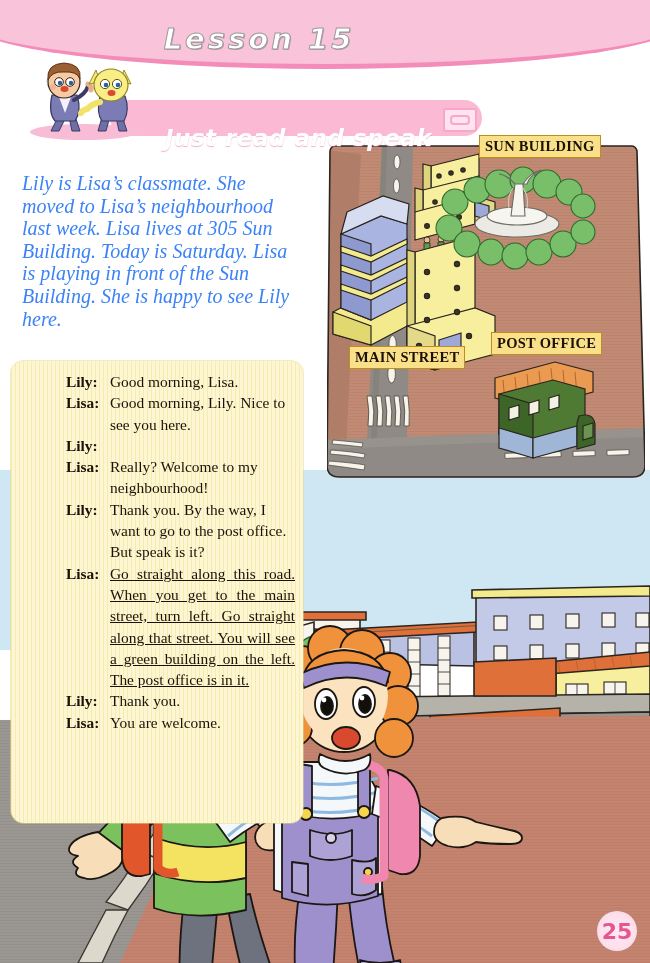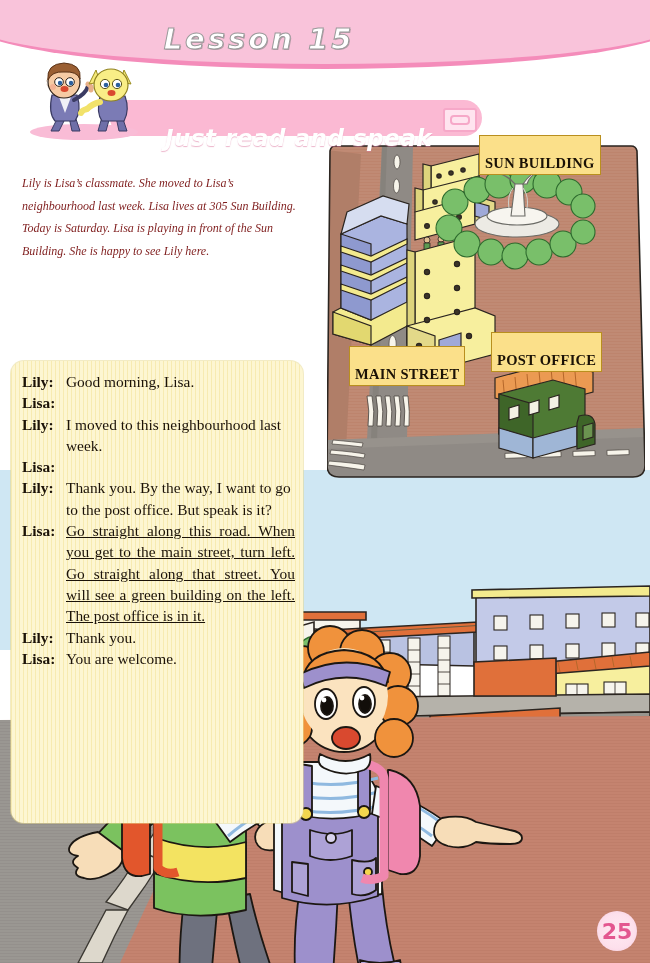--- a/index.html
+++ b/index.html
@@ -100,23 +100,23 @@
   }
 
   
   .intro {
     position: absolute;
     left: 22px;
     top: 172px;
     width: 278px;
     font-family: "Liberation Serif", serif;
     font-style: italic;
-    font-size: 12px;
+    font-size: 20px;
     line-height: 22.6px;
-    color: #7f1d1d;
+    color: #3b82f6;
     z-index: 4;
   }
 
   
   .dialogue {
     position: absolute;
     left: 11px;
     top: 361px;
     width: 292px;
     height: 462px;
@@ -140,20 +140,21 @@
     line-height: 21.3px;
     color: #1b1208;
   }
   .spk {
     font-weight: bold;
     width: 47px;
     flex: 0 0 47px;
     text-align: left;
     padding-left: 3px;
     box-sizing: border-box;
+    margin-left: 44px;
   }
   .utt { flex: 1 1 auto; }
   .utt.justify { text-align: justify; text-decoration: underline; }
 
   
   .map {
     position: absolute;
     left: 327px;
     top: 140px;
     width: 318px;
@@ -164,21 +165,21 @@
 
   .map-label {
     position: absolute;
     background: #fbe08a;
     border: 1px solid #b98f1e;
     color: #1b1206;
     font-family: "Liberation Serif", serif;
     font-weight: bold;
     font-size: 14.5px;
     letter-spacing: .3px;
-    padding: 19px 5px 2px 5px;
+    padding: 2px 5px 2px 5px;
     z-index: 8;
     white-space: nowrap;
   }
   .lbl-sun  { left: 479px; top: 135px; }
   .lbl-post { left: 491px; top: 332px; }
   .lbl-main { left: 349px; top: 346px; }
 
   
   .scene {
     position: absolute;
@@ -663,27 +664,28 @@
   </svg>
 </div>
 
 <div class="dialogue">
   <div class="line">
     <span class="spk">Lily:</span>
     <span class="utt">Good morning, Lisa.</span>
   </div>
   <div class="line">
     <span class="spk">Lisa:</span>
+    <span class="utt">Good morning, Lily. Nice to see you here.</span>
   </div>
   <div class="line">
     <span class="spk">Lily:</span>
-    <span class="utt">I moved to this neighbourhood last week.</span>
   </div>
   <div class="line">
     <span class="spk">Lisa:</span>
+    <span class="utt">Really? Welcome to my neighbourhood!</span>
   </div>
   <div class="line">
     <span class="spk">Lily:</span>
     <span class="utt">Thank you. By the way, I want to go to the post office. But speak is it?</span>
   </div>
   <div class="line">
     <span class="spk">Lisa:</span>
     <span class="utt justify">Go straight along this road. When you get to the main street, turn left. Go straight along that street. You will see a green building on the left. The post office is in it.</span>
   </div>
   <div class="line">

